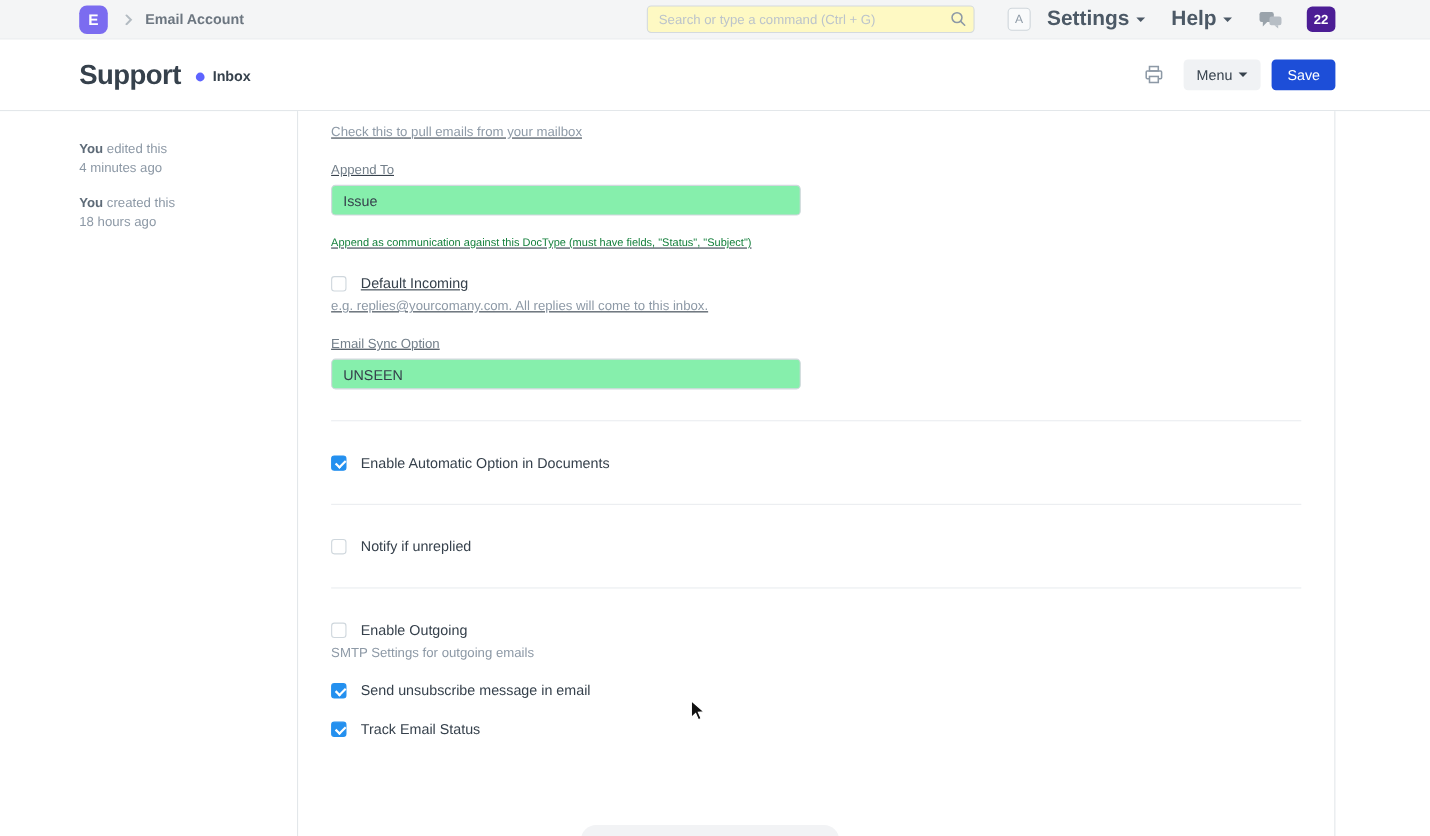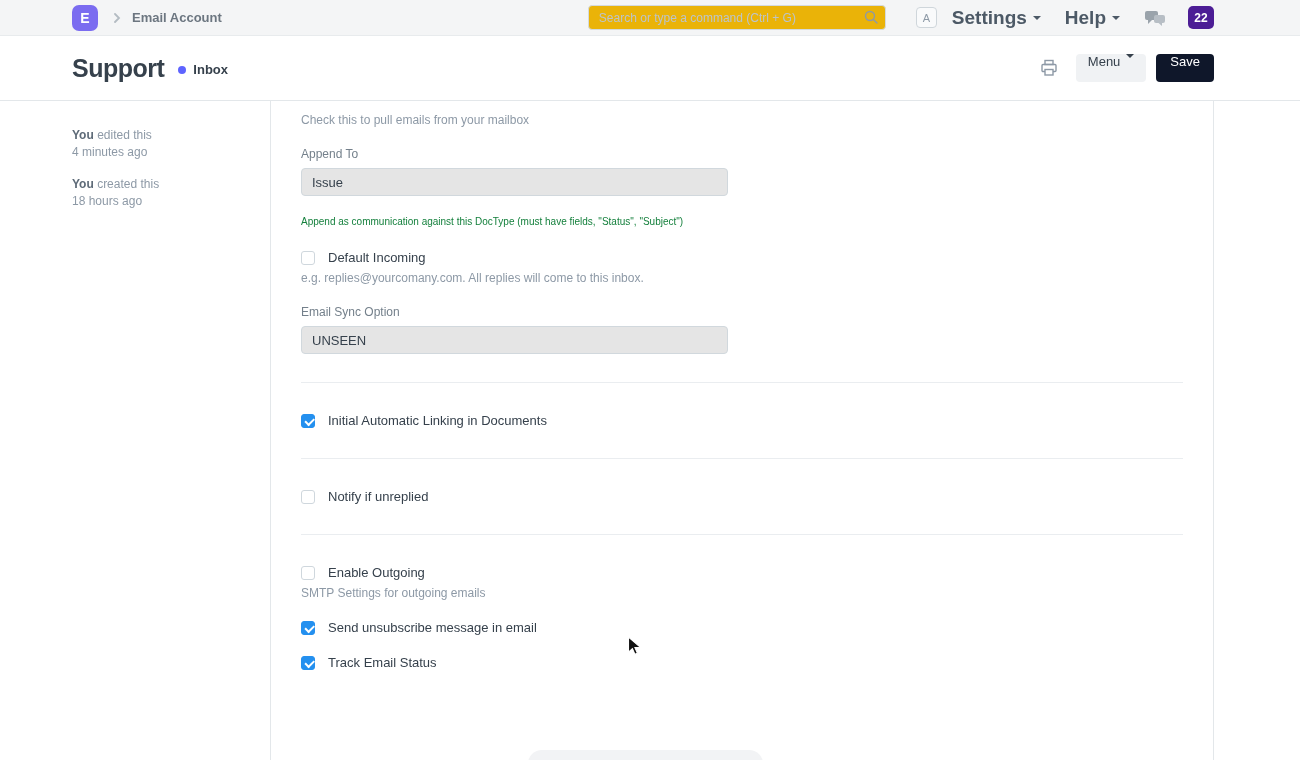--- a/index.html
+++ b/index.html
@@ -11,21 +11,21 @@
             background:#f4f5f6; border-bottom:1px solid #e8ebed;
             display:flex; align-items:center; padding:0 86px 0 72px; }
   .logo { width:26px; height:26px; border-radius:7px; background:#7b6cf0;
           color:#fff; font-weight:bold; font-size:14px; display:flex;
           align-items:center; justify-content:center; cursor:pointer; }
   .crumb-chevron { margin:0 10px 0 14px; color:#b3bbc2; display:flex; }
   .breadcrumb { font-size:13px; font-weight:bold; color:#6c7680; }
   .nav-spacer { flex:1; }
   .nav-search { position:relative; width:298px; height:25px; margin-right:30px; }
   .nav-search input { width:100%; height:100%; border:1px solid #d4dade; border-radius:4px;
-          background:#eab308; padding:0 28px 0 10px; font-size:12px; color:#36414c;
+          background:#fef9c3; padding:0 28px 0 10px; font-size:12px; color:#36414c;
           font-family:"Liberation Sans", sans-serif; outline:none; }
   .nav-search input::placeholder { color:#bcc4cb; }
   .search-icon { position:absolute; right:7px; top:4px; color:#8d99a6; }
   .avatar { width:21px; height:21px; border:1px solid #cfd6db; border-radius:4px;
             background:#f9fafb; color:#8d99a6; font-size:11px; display:flex;
             align-items:center; justify-content:center; margin-right:15px; cursor:pointer; }
   .nav-item { font-size:19px; font-weight:bold; color:#4c5966; margin-right:24px;
               display:flex; align-items:center; gap:6px; cursor:pointer; }
   .caret { width:0; height:0; border-left:4px solid transparent;
            border-right:4px solid transparent; border-top:4px solid #4c5966; }
@@ -39,41 +39,41 @@
                background:#fff; border-bottom:1px solid #e3e7ea;
                display:flex; align-items:center; padding:0 86px 0 72px; }
   .page-title { font-size:25px; font-weight:bold; color:#36414c; letter-spacing:-0.5px; }
   .status-dot { width:8px; height:8px; border-radius:50%; background:#5e64ff;
                 margin:4px 7px 0 14px; }
   .status-label { font-size:13px; font-weight:bold; color:#36414c; margin-top:3px; }
   .head-spacer { flex:1; }
   .print-btn { color:#8d99a6; margin-right:18px; cursor:pointer; display:flex; }
   .btn { height:28px; border:none; border-radius:4px; font-size:13px;
          font-family:"Liberation Sans", sans-serif; cursor:pointer;
-         display:inline-flex; align-items:flex-start; gap:6px; padding:0 12px; }
+         display:inline-flex; align-items:center; gap:6px; padding:0 12px; }
   .btn-default { background:#f0f2f4; color:#36414c; margin-right:10px; }
   .btn-default .caret { border-top-color:#36414c; }
-  .btn-primary { background:#0f172a; color:#fff; padding:0 14px; }
+  .btn-primary { background:#1d4ed8; color:#fff; padding:0 14px; }
 
   
   .sidebar { position:absolute; left:72px; top:127px; width:185px; }
   .side-entry { font-size:12px; color:#8d99a6; line-height:17px; margin-bottom:15px; }
   .side-entry b { color:#5e6b78; }
 
   
   .main { position:absolute; left:270px; top:101px; right:86px; bottom:0;
           border-left:1px solid #e3e7ea; border-right:1px solid #e3e7ea;
           padding:0 30px; background:#fff; }
   .form-section { border-top:1px solid #eaedf0; padding:30px 0; }
-  .form-section.first { border-top:none; padding-top:12px; padding-bottom:28px; }
+  .form-section.first { border-top:none; padding-top:12px; padding-bottom:28px;text-decoration:underline; }
   .intro-help { font-size:12px; color:#8d99a6; }
   .field { margin-top:20px; width:427px; }
   .field-label { font-size:12px; color:#74808b; margin-bottom:7px; }
   .field input { width:427px; height:28px; border:1px solid #d1d8dd; border-radius:4px;
-                 padding:0 10px; font-size:13px; color:#36414c; background:#e5e5e5;
+                 padding:0 10px; font-size:13px; color:#36414c; background:#86efac;
                  font-family:"Liberation Sans", sans-serif; outline:none; }
   .field-desc { font-size:10px; color:#15803d; margin-top:18px; line-height:16px; width:440px; }
   .checkbox-row { display:flex; align-items:center; gap:13px; margin-top:20px; }
   .checkbox-row.no-top { margin-top:0; }
   .checkbox { width:14px; height:14px; border:1px solid #cfd7dd; border-radius:3px;
               background:#fff; flex:0 0 14px; cursor:pointer; }
   .checkbox.checked { background:#2490ef; border-color:#2490ef; position:relative; }
   .checkbox.checked::after { content:""; position:absolute; left:2.5px; top:3px;
               width:7px; height:3.5px; border-left:2px solid #fff; border-bottom:2px solid #fff;
               transform:rotate(-45deg); }
@@ -185,21 +185,21 @@
     <div class="field">
       <div class="field-label">Email Sync Option</div>
       <input type="text" value="UNSEEN" style="">
     </div>
 
   </div>
 
   <div class="form-section">
     <div class="checkbox-row no-top">
       <span class="checkbox checked"></span>
-      <span class="checkbox-label">Initial Automatic Linking in Documents</span>
+      <span class="checkbox-label">Enable Automatic Option in Documents</span>
     </div>
   </div>
 
   <div class="form-section">
     <div class="checkbox-row no-top">
       <span class="checkbox"></span>
       <span class="checkbox-label">Notify if unreplied</span>
     </div>
   </div>
 

